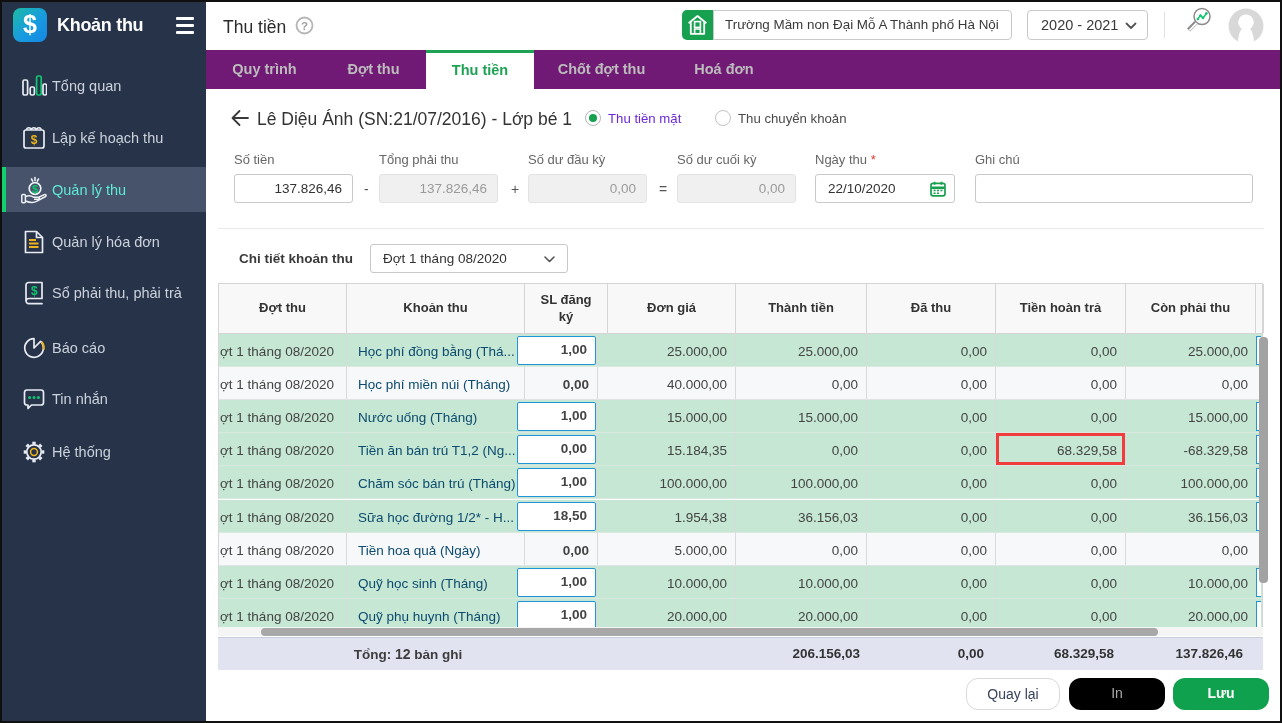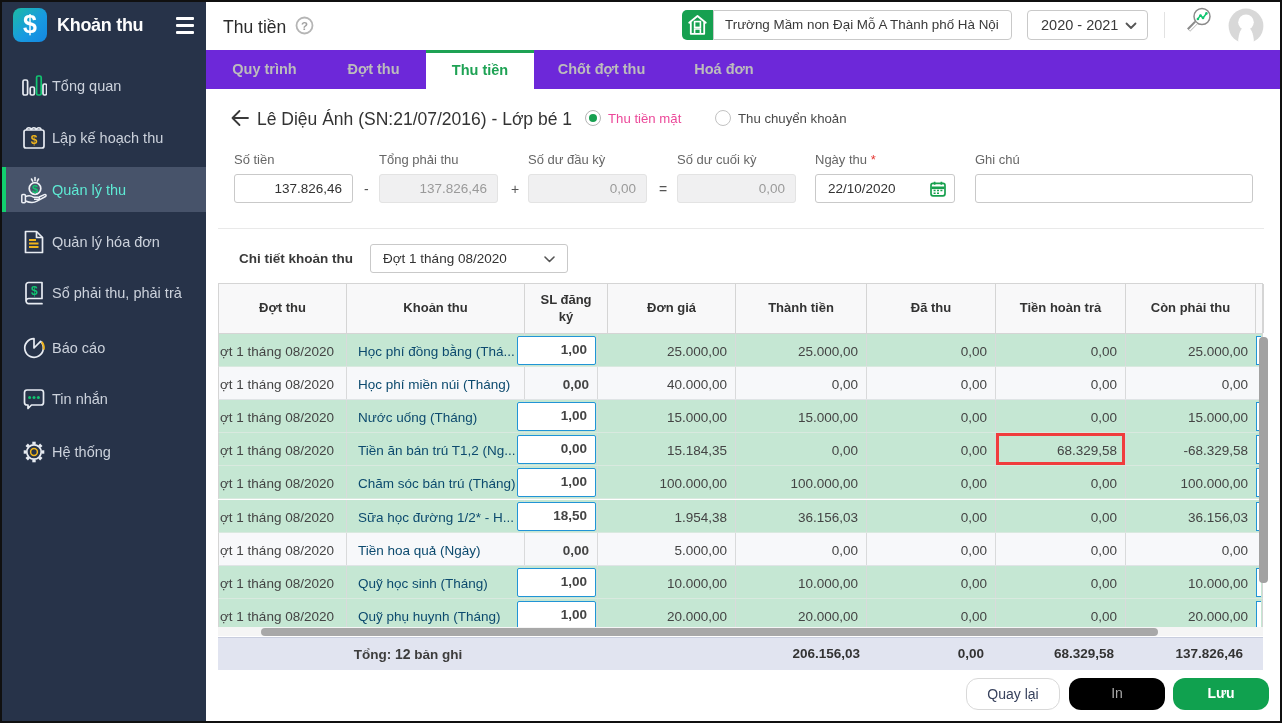--- a/index.html
+++ b/index.html
@@ -25,21 +25,21 @@
   .mi.active { background:#47536a; height:45px; border-left:4px solid #12d06e; }
   .mi.active .lbl { color:#5eead4; left:46px; }
   .mi.active svg { left:15px; }
 
   
   #topbar { position:absolute; left:206px; top:2px; width:1074px; height:48px; background:#fff; }
   .pgtitle { position:absolute; left:17px; top:15px; font-size:17.5px; color:#2b2b2b; }
   .inpbox { position:absolute; border:1px solid #c9c9c9; border-radius:4px; background:#fff; }
 
   
-  #tabbar { position:absolute; left:206px; top:50px; width:1074px; height:39px; background:#6d28d9; }
+  #tabbar { position:absolute; left:206px; top:50px; width:1074px; height:39px; background:#701a75; }
   .tab { float:left; height:39px; line-height:39px; text-align:center; font-size:14.5px;
     font-weight:bold; color:#bcbcbc; }
   .tab.active { background:#fff; color:#1ea254; border-top:3px solid #1ea254; line-height:34px; }
 
   
   #content { position:absolute; left:206px; top:89px; width:1074px; height:632px; background:#fff; }
   
   .flabel { position:absolute; font-size:13px; color:#666; }
   .finput { position:absolute; height:29px; border:1px solid #c9c9c9; border-radius:3px;
     background:#fff; font-size:13.5px; color:#333; line-height:27px; }
@@ -229,21 +229,21 @@
 </div>
 <div id="content">
 
   <svg class="abs" style="left:24px;top:20px" width="20" height="18" viewBox="0 0 20 18" fill="none">
     <path d="M18 9 H2.5 M9.5 2 L2.5 9 L9.5 16" stroke="#3a3a3a" stroke-width="1.8" stroke-linecap="round" stroke-linejoin="round"></path>
   </svg>
   <div class="abs" style="left:51px;top:20px;font-size:17.5px;color:#333">Lê Diệu Ánh (SN:21/07/2016) - Lớp bé 1</div>
 
   <div class="abs" style="left:379px;top:21px;width:16px;height:16px;border-radius:50%;border:1.5px solid #b5b5b5;background:#fff"></div>
   <div class="abs" style="left:383px;top:25px;width:8px;height:8px;border-radius:50%;background:#17a050"></div>
-  <div class="abs" style="left:402px;top:22px;font-size:13.2px;color:#ec4899">Thu tiền mặt</div>
+  <div class="abs" style="left:402px;top:22px;font-size:13.2px;color:#6d28d9">Thu tiền mặt</div>
   <div class="abs" style="left:509px;top:21px;width:16px;height:16px;border-radius:50%;border:1.6px solid #c2c2c2"></div>
   <div class="abs" style="left:532px;top:22px;font-size:13.2px;color:#4a4a4a">Thu chuyển khoản</div>
 
   <div class="flabel" style="left:28px;top:63px">Số tiền</div>
   <div class="flabel" style="left:173px;top:63px">Tổng phải thu</div>
   <div class="flabel" style="left:322px;top:63px">Số dư đầu kỳ</div>
   <div class="flabel" style="left:471px;top:63px">Số dư cuối kỳ</div>
   <div class="flabel" style="left:609px;top:63px">Ngày thu <span style="color:#e53935">*</span></div>
   <div class="flabel" style="left:769px;top:63px">Ghi chú</div>
 

